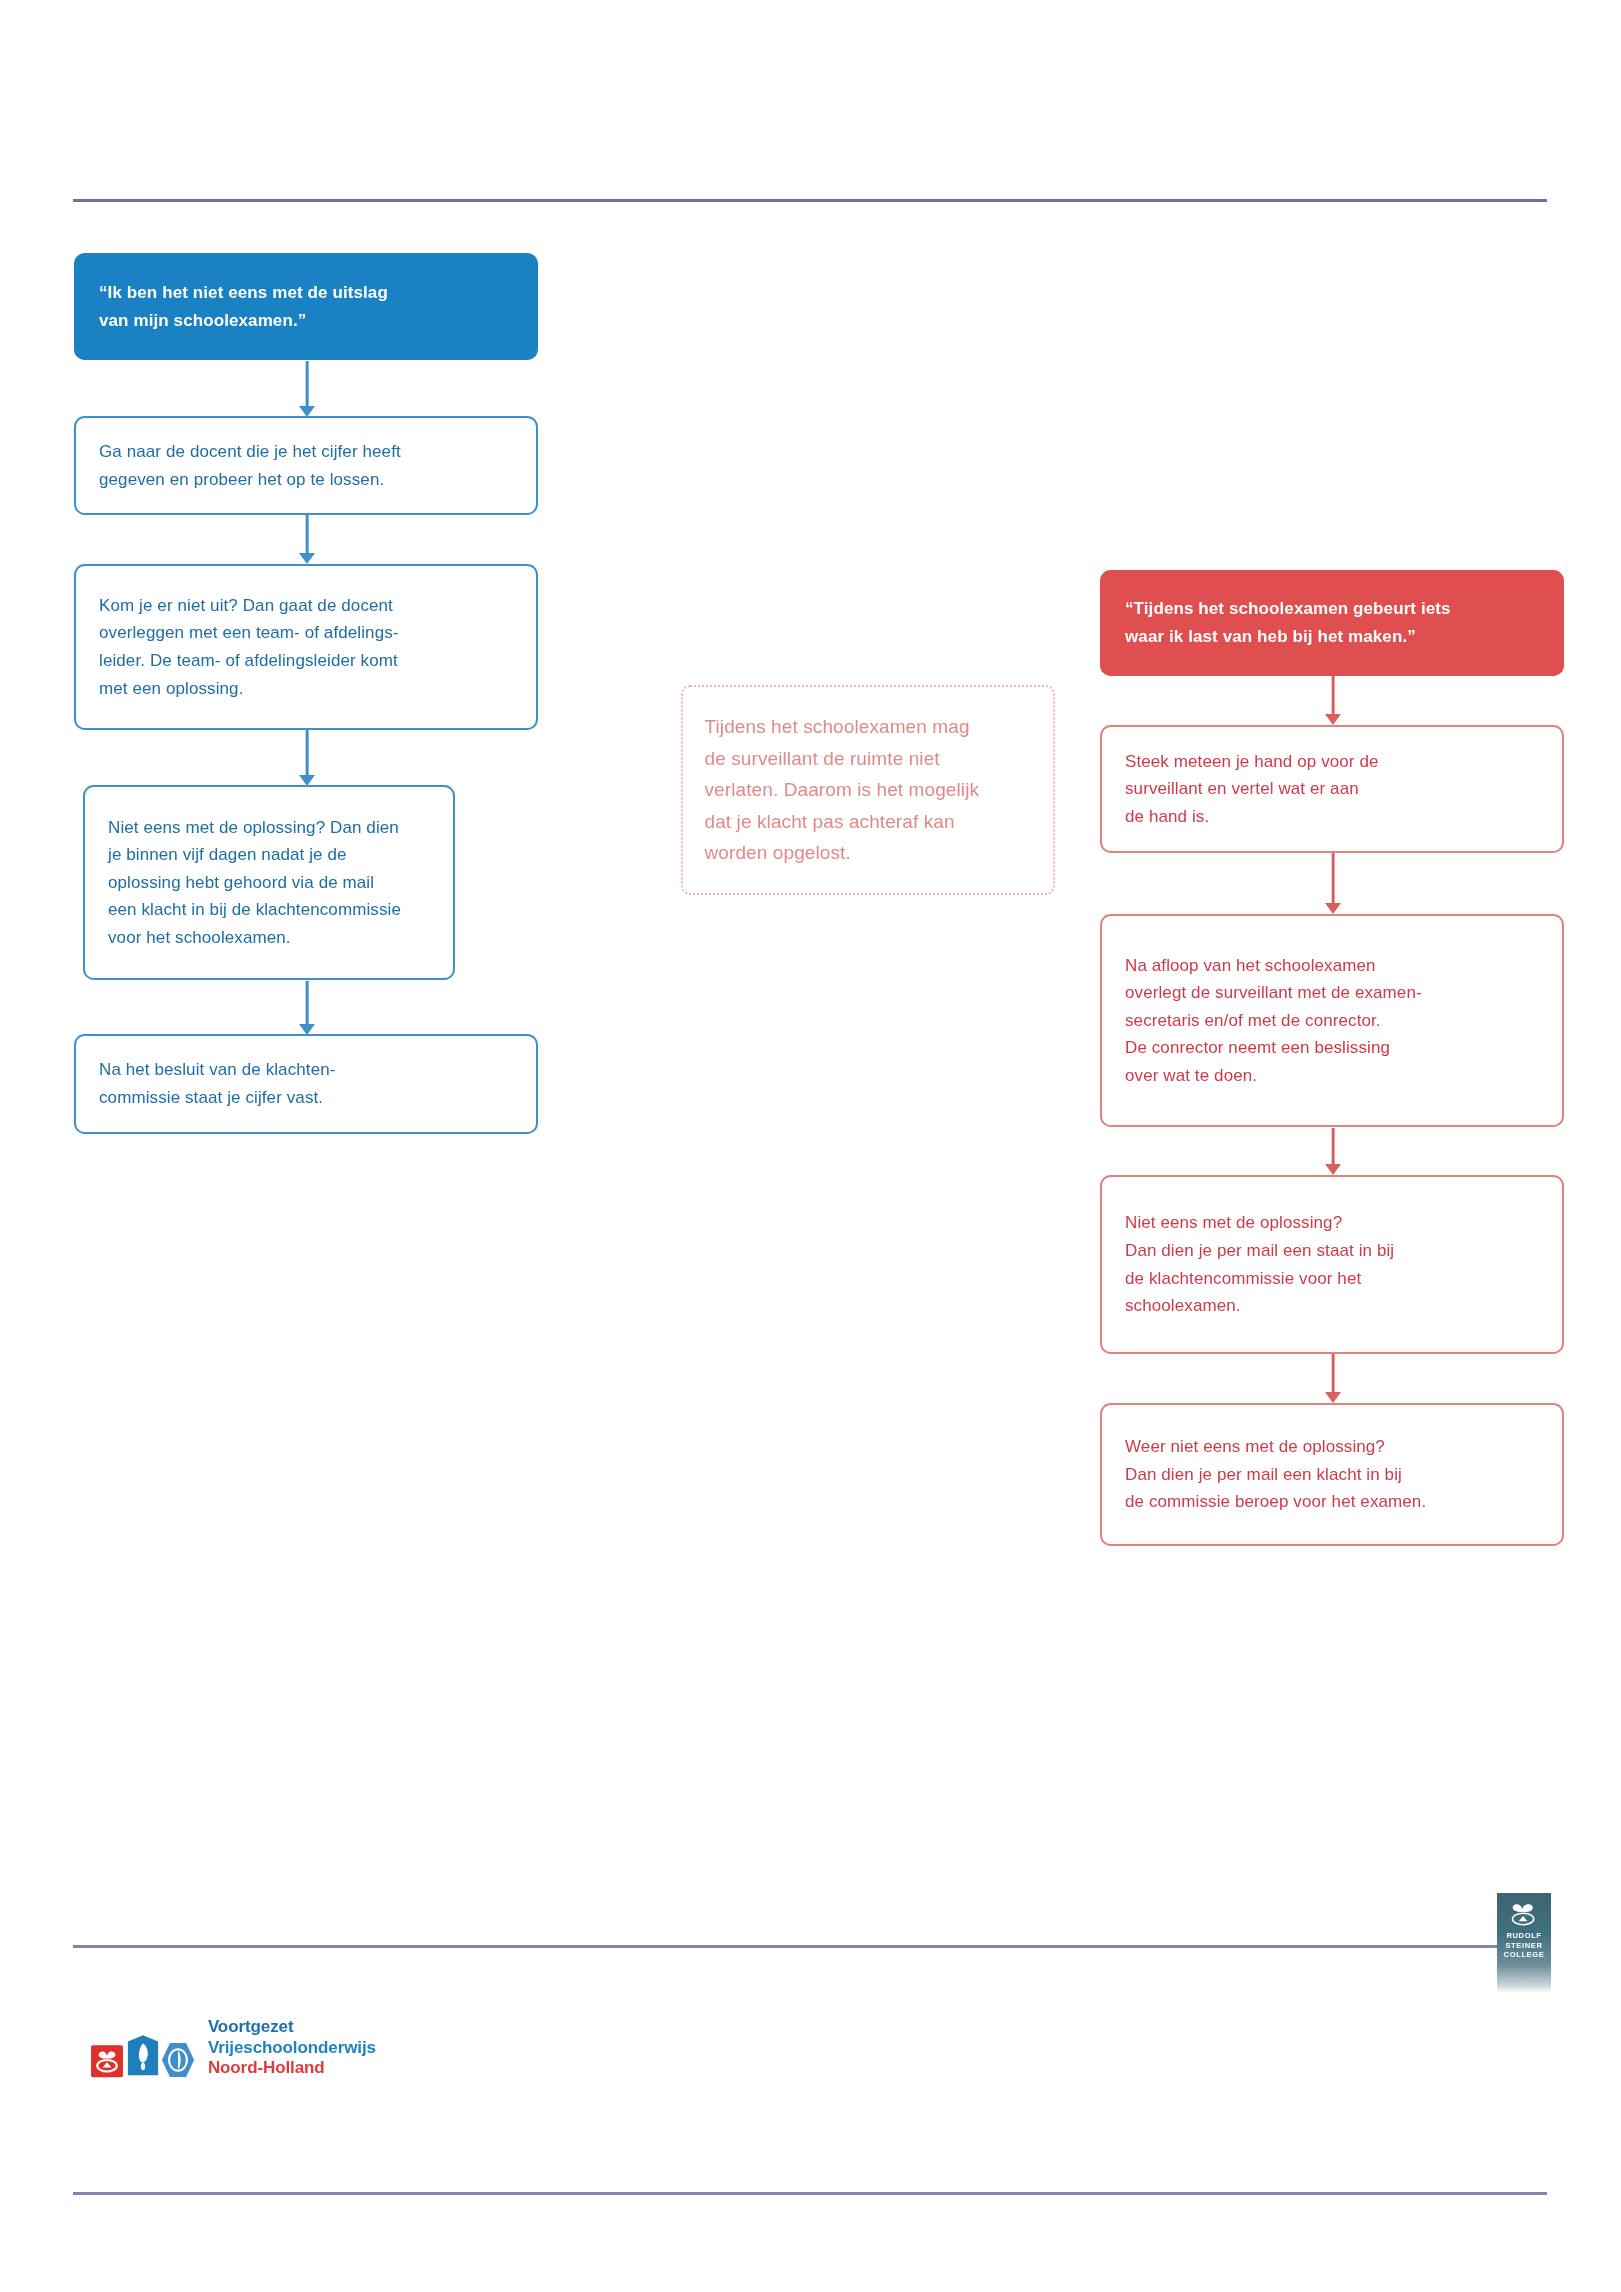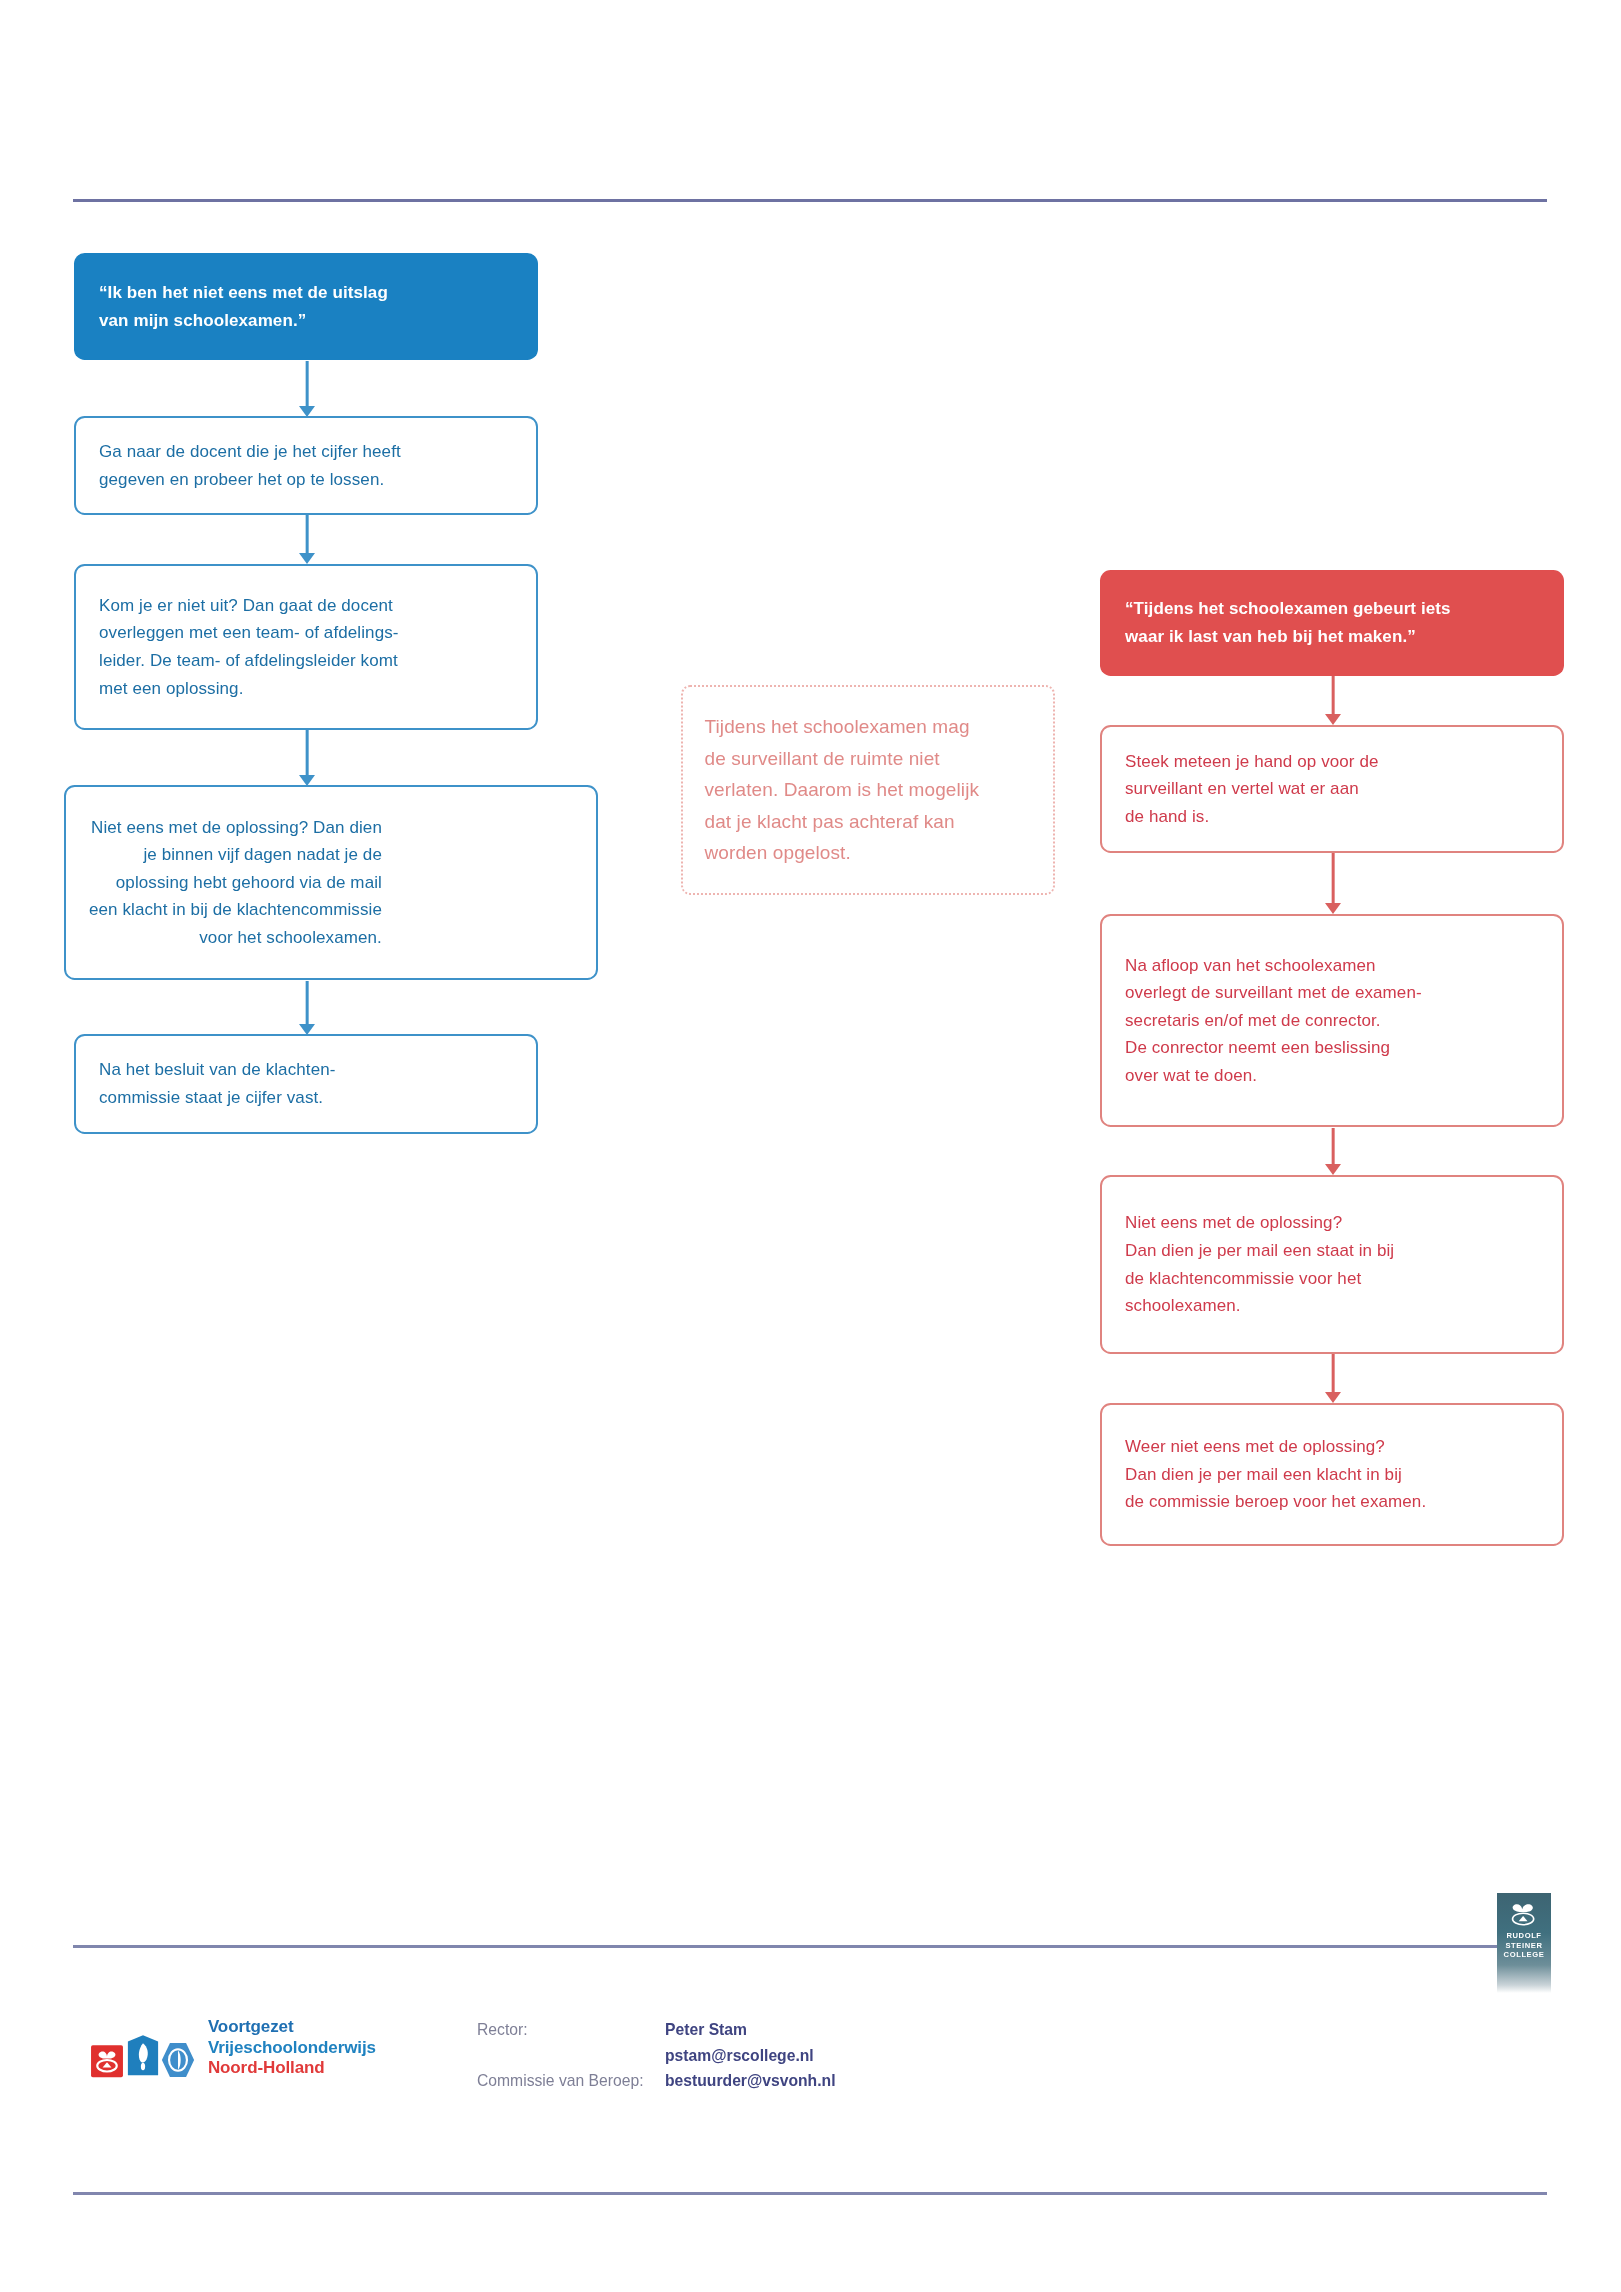--- a/index.html
+++ b/index.html
@@ -250,21 +250,21 @@
 overleggen met een team- of afdelings-
 leider. De team- of afdelingsleider komt
 met een oplossing.</span>
   </div>
 
   <div class="arrow blue" style="left:298px; top:730px; width:18px; height:56px;">
     <div class="shaft"></div>
       <div class="head"></div>
   </div>
 
-  <div class="node blue-box" style="left:64px; top:785px; width:534px; height:195px;text-align:right;">
+  <div class="node blue-box" style="left:83px; top:785px; width:372px; height:195px;">
     <span class="txt">Niet eens met de oplossing? Dan dien
 je binnen vijf dagen nadat je de
 oplossing hebt gehoord via de mail
 een klacht in bij de klachtencommissie
 voor het schoolexamen.</span>
   </div>
 
   <div class="arrow blue" style="left:298px; top:981px; width:18px; height:54px;">
     <div class="shaft"></div>
       <div class="head"></div>
@@ -362,38 +362,20 @@
         <path d="M19 10 C23 15, 23 27, 19 32 C19 27, 19 15, 19 10 Z" fill="#ffffff"></path>
       </svg>
     </div>
     <div class="logo-text">
       <div class="logo-l1">Voortgezet</div>
       <div class="logo-l2">Vrijeschoolonderwijs</div>
       <div class="logo-l3">Noord-Holland</div>
     </div>
   </div>
 
-  <div class="contact">
-    <table>
-      <tbody>
-          <tr>
-        <td class="lbl">Rector:</td>
-        <td class="val">Peter Stam</td>
-      </tr>
-      <tr>
-        <td class="lbl"></td>
-        <td class="val">pstam@rscollege.nl</td>
-      </tr>
-      <tr>
-        <td class="lbl">Commissie van Beroep:</td>
-        <td class="val">bestuurder@vsvonh.nl</td>
-      </tr>
-    </tbody>
-      </table>
-  </div>
 
   <div class="rsc-logo">
     <svg width="30" height="24" viewBox="0 0 34 27">
       <g fill="#ffffff">
         <path d="M5 3 C8 0, 14 1, 15 7 C16 1, 23 0, 26 3 C29 6, 25 10, 20 10 L12 10 C7 10, 2 6, 5 3 Z"></path>
       </g>
       <ellipse cx="16" cy="18" rx="12" ry="6.5" fill="none" stroke="#ffffff" stroke-width="1.8"></ellipse>
       <path d="M11 20.5 L16 14.5 L21 20.5 Z" fill="#ffffff"></path>
     </svg>
     <div class="rsc-txt">

